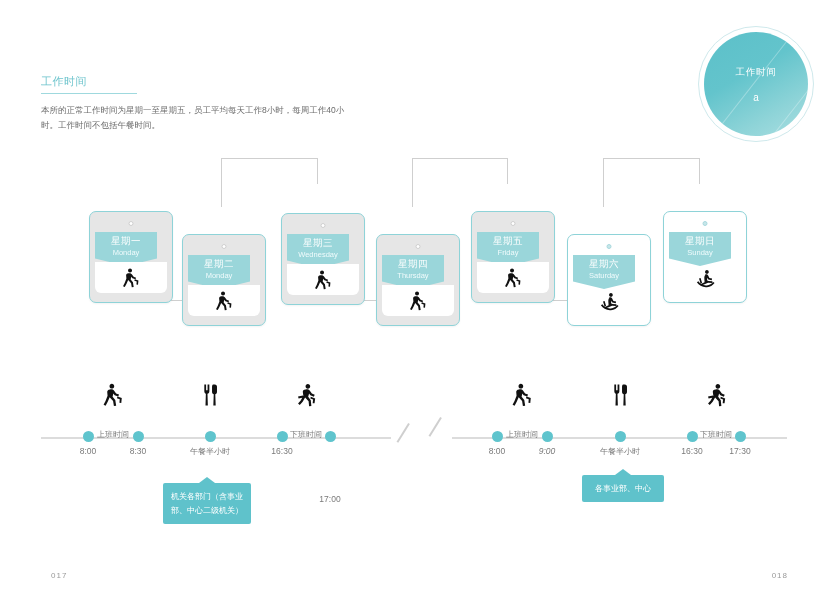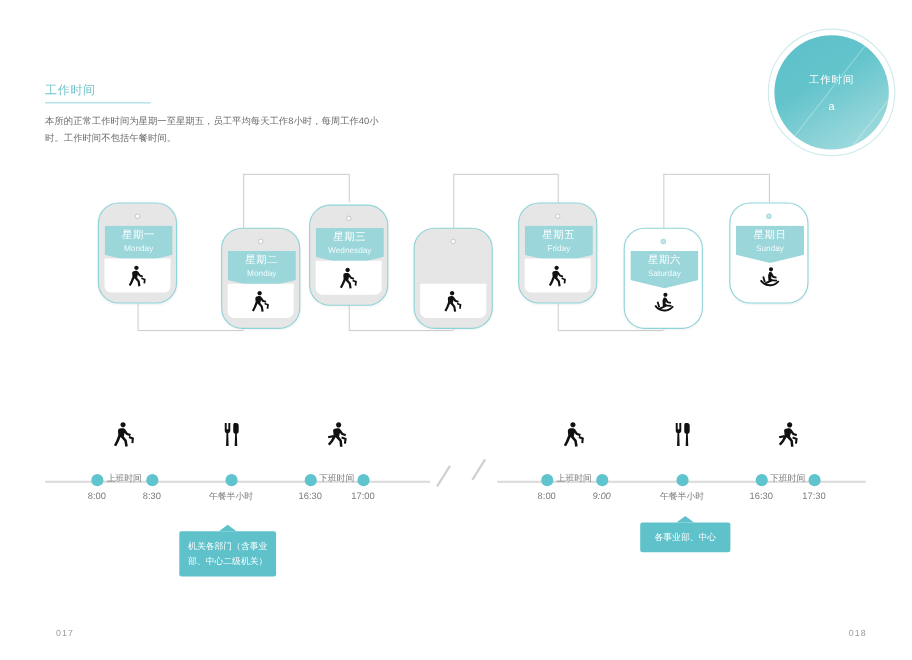--- a/index.html
+++ b/index.html
@@ -45,25 +45,26 @@
   #badge-title { font-size: 9.5px; color: #ffffff; letter-spacing: .8px; z-index: 2; }
   #badge-sub   { font-size: 10px; color: #ffffff; margin-top: 13px; z-index: 2; }
 
   
   #cards { position: absolute; left: 0; top: 150px; width: 829px; height: 200px; }
   .conn { position: absolute; background: #cfcfcf; }
   .conn.v { width: 1px; }
   .conn.h { height: 1px; }
 
   .card {
-    position: absolute; width: 72px; height: 92px;
-    border: 1px solid #8ed3d8; border-radius: 19px;
+    position: absolute; width: 84px; height: 92px;
+    border: 1px solid #8ed3d8; border-radius: 7px;
     background: #e6e6e6;
     box-shadow: 0 1px 2px rgba(0,0,0,.05);
     z-index: 3;
+    margin-top: 27px;
   }
   .card.off { background: #ffffff; }
   .card-dot {
     position: absolute; left: 50%; top: 9px; transform: translateX(-50%);
     width: 5px; height: 5px; border-radius: 50%;
     background: #ffffff; border: 1px solid #cfcfcf;
   }
   .card.off .card-dot { background: #c7e6e9; border-color: #a8d9de; }
   .banner {
     position: absolute; left: 5px; top: 20px; width: 62px; height: 34px;
@@ -155,21 +156,21 @@
         <div class="banner">
           <div class="cn">星期一</div>
           <div class="en">Monday</div>
         </div>
         <div class="card-body">
           <svg width="22" height="22" viewBox="0 0 32 32" class="glyph">
             <path d="M14.6 2.2c1.6 0 2.9 1.3 2.9 2.9s-1.3 2.9-2.9 2.9-2.9-1.3-2.9-2.9 1.3-2.9 2.9-2.9zM12.2 9.1c2.1-.5 4.1.1 5 1.4l2.6 3.7 3.6 1.3-.9 2.4-4.5-1.6-1.6-2.3-.9 4.2 3.3 4.1 1.1 6.9-2.8.4-1-6.1-4.2-4.6l-2.4 5.4-2.6 4.9-2.5-1.3 2.4-4.6 2.5-6.4-.4-4.6c-.1-1.6.9-2.9 3.3-3.2zM21.5 17.8l5.3 1.9-.6 6.1-2.3-.2.4-4.4-3.5-1.3z" fill="#111111"></path>
           </svg>
         </div>
       </div>
-      <div class="card" style="left: 201px; top: 57px; padding-left: 44px;">
+      <div class="card" style="left: 182px; top: 57px; padding-left: 44px;">
         <div class="card-dot"></div>
         <div class="banner">
           <div class="cn">星期二</div>
           <div class="en">Monday</div>
         </div>
         <div class="card-body">
           <svg width="22" height="22" viewBox="0 0 32 32" class="glyph">
             <path d="M14.6 2.2c1.6 0 2.9 1.3 2.9 2.9s-1.3 2.9-2.9 2.9-2.9-1.3-2.9-2.9 1.3-2.9 2.9-2.9zM12.2 9.1c2.1-.5 4.1.1 5 1.4l2.6 3.7 3.6 1.3-.9 2.4-4.5-1.6-1.6-2.3-.9 4.2 3.3 4.1 1.1 6.9-2.8.4-1-6.1-4.2-4.6l-2.4 5.4-2.6 4.9-2.5-1.3 2.4-4.6 2.5-6.4-.4-4.6c-.1-1.6.9-2.9 3.3-3.2zM21.5 17.8l5.3 1.9-.6 6.1-2.3-.2.4-4.4-3.5-1.3z" fill="#111111"></path>
           </svg>
         </div>
@@ -181,20 +182,24 @@
           <div class="en">Wednesday</div>
         </div>
         <div class="card-body">
           <svg width="22" height="22" viewBox="0 0 32 32" class="glyph">
             <path d="M14.6 2.2c1.6 0 2.9 1.3 2.9 2.9s-1.3 2.9-2.9 2.9-2.9-1.3-2.9-2.9 1.3-2.9 2.9-2.9zM12.2 9.1c2.1-.5 4.1.1 5 1.4l2.6 3.7 3.6 1.3-.9 2.4-4.5-1.6-1.6-2.3-.9 4.2 3.3 4.1 1.1 6.9-2.8.4-1-6.1-4.2-4.6l-2.4 5.4-2.6 4.9-2.5-1.3 2.4-4.6 2.5-6.4-.4-4.6c-.1-1.6.9-2.9 3.3-3.2zM21.5 17.8l5.3 1.9-.6 6.1-2.3-.2.4-4.4-3.5-1.3z" fill="#111111"></path>
           </svg>
         </div>
       </div>
       <div class="card" style="left: 376px; top: 57px;">
         <div class="card-dot"></div>
+        <div class="banner">
+          <div class="cn">星期四</div>
+          <div class="en">Thursday</div>
+        </div>
         <div class="card-body">
           <svg width="22" height="22" viewBox="0 0 32 32" class="glyph">
             <path d="M14.6 2.2c1.6 0 2.9 1.3 2.9 2.9s-1.3 2.9-2.9 2.9-2.9-1.3-2.9-2.9 1.3-2.9 2.9-2.9zM12.2 9.1c2.1-.5 4.1.1 5 1.4l2.6 3.7 3.6 1.3-.9 2.4-4.5-1.6-1.6-2.3-.9 4.2 3.3 4.1 1.1 6.9-2.8.4-1-6.1-4.2-4.6l-2.4 5.4-2.6 4.9-2.5-1.3 2.4-4.6 2.5-6.4-.4-4.6c-.1-1.6.9-2.9 3.3-3.2zM21.5 17.8l5.3 1.9-.6 6.1-2.3-.2.4-4.4-3.5-1.3z" fill="#111111"></path>
           </svg>
         </div>
       </div>
       <div class="card" style="left: 471px; top: 34px;">
         <div class="card-dot"></div>
         <div class="banner">
           <div class="cn">星期五</div>
@@ -256,21 +261,21 @@
       <div class="node" style="left: 132.5px;"></div>
       <div class="node" style="left: 204.5px;"></div>
       <div class="node" style="left: 276.5px;"></div>
       <div class="node" style="left: 324.5px;"></div>
       <div class="seg-label" style="left: 113px;">上班时间</div>
       <div class="seg-label" style="left: 210px; top: 64px; color: rgb(122, 122, 122);">午餐半小时</div>
       <div class="seg-label" style="left: 306px;">下班时间</div>
       <div class="tick" style="left: 88px;">8:00</div>
       <div class="tick" style="left: 138px;">8:30</div>
       <div class="tick" style="left: 282px;">16:30</div>
-      <div class="tick" style="left: 330px;">17:00</div>
+      <div class="tick" style="left: 330px; margin-top: 48px;">17:00</div>
       <div class="callout" style="left: 163px; top: 101px; width: 88px;"><span class="notch"></span><span>机关各部门（含事业部、中心二级机关）</span></div>
       <div class="tl-icon" style="left: 522px;">
         <svg width="26" height="26" viewBox="0 0 32 32" class="glyph">
           <path d="M14.6 2.2c1.6 0 2.9 1.3 2.9 2.9s-1.3 2.9-2.9 2.9-2.9-1.3-2.9-2.9 1.3-2.9 2.9-2.9zM12.2 9.1c2.1-.5 4.1.1 5 1.4l2.6 3.7 3.6 1.3-.9 2.4-4.5-1.6-1.6-2.3-.9 4.2 3.3 4.1 1.1 6.9-2.8.4-1-6.1-4.2-4.6l-2.4 5.4-2.6 4.9-2.5-1.3 2.4-4.6 2.5-6.4-.4-4.6c-.1-1.6.9-2.9 3.3-3.2zM21.5 17.8l5.3 1.9-.6 6.1-2.3-.2.4-4.4-3.5-1.3z" fill="#111111"></path>
         </svg>
       </div>
       <div class="tl-icon" style="left: 620px;">
         <svg width="26" height="26" viewBox="0 0 32 32" class="glyph">
           <path d="M9 3h2.2v7.2H13V3h2.2v8.4c0 1.6-1 2.8-2.3 3.2l.45 14.4h-2.9l.45-14.4C10.05 14.2 9 13 9 11.4V3zM19.6 3h2.4c1.5 0 2.6 1.2 2.6 2.7v6.6c0 1.5-.9 2.5-2.1 2.8l.5 13.9h-2.9l.5-13.9c-1.2-.3-2.1-1.3-2.1-2.8V5.7C18.5 4.2 19.3 3 19.6 3z" fill="#111111"></path>
         </svg>

